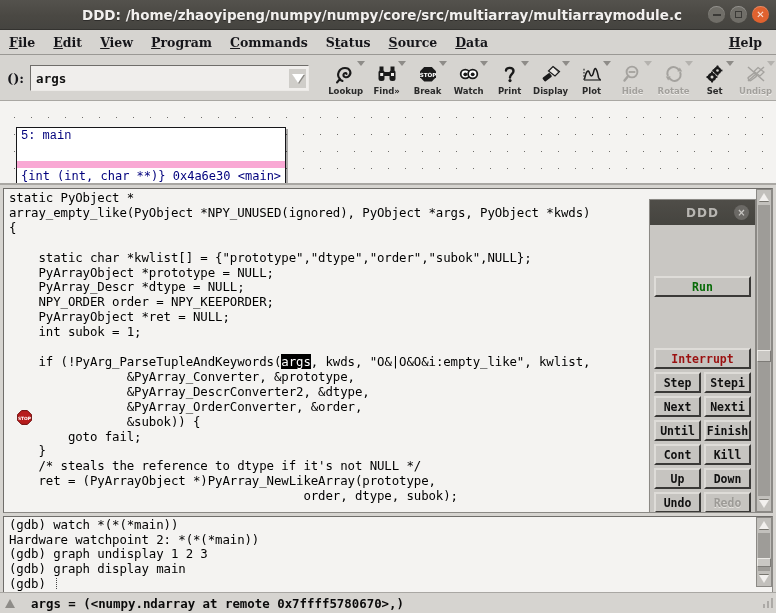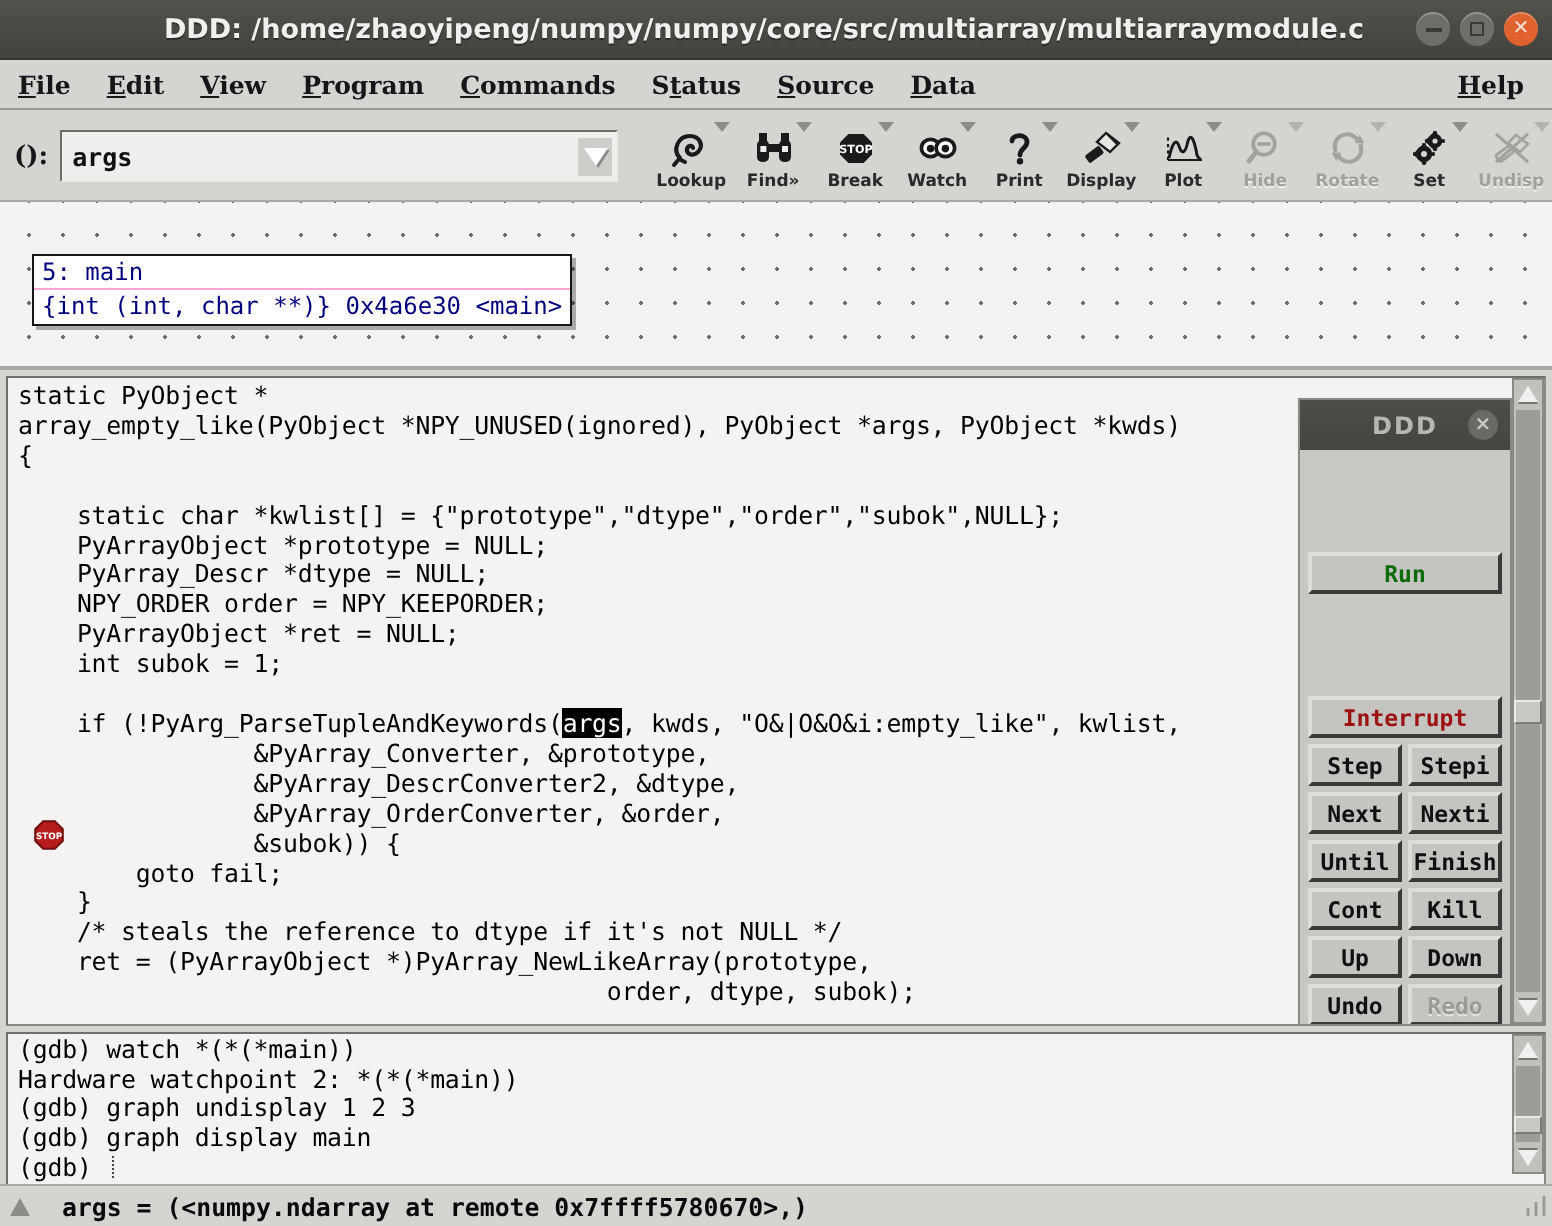--- a/index.html
+++ b/index.html
@@ -156,23 +156,24 @@
   .dispbox {
     position: absolute; left: 16px; top: 26px;
     background: #ffffff;
     border: 1px solid #16161a;
     box-shadow: 2px 2px 0 rgba(0,0,0,.30);
     font-family: "DejaVu Sans Mono", monospace;
     font-size: 12px;
     color: #00007d;
   }
   .dispbox .hdr {
-    padding: 1px 4px 1px 4px;
-    border-bottom: 1px solid #f9a8d4;
+    padding: 1px 4px 18px 4px;
+    border-bottom: 7px solid #f9a8d4;
     white-space: nowrap;
+    font-family: Liberation Mono, monospace;
   }
   .dispbox .val {
     padding: 1px 4px 2px 4px;
     white-space: nowrap;
   }
 
   
   .sourcewrap {
     position: absolute; left: 3px; top: 188px;
     width: 770px; height: 325px;

